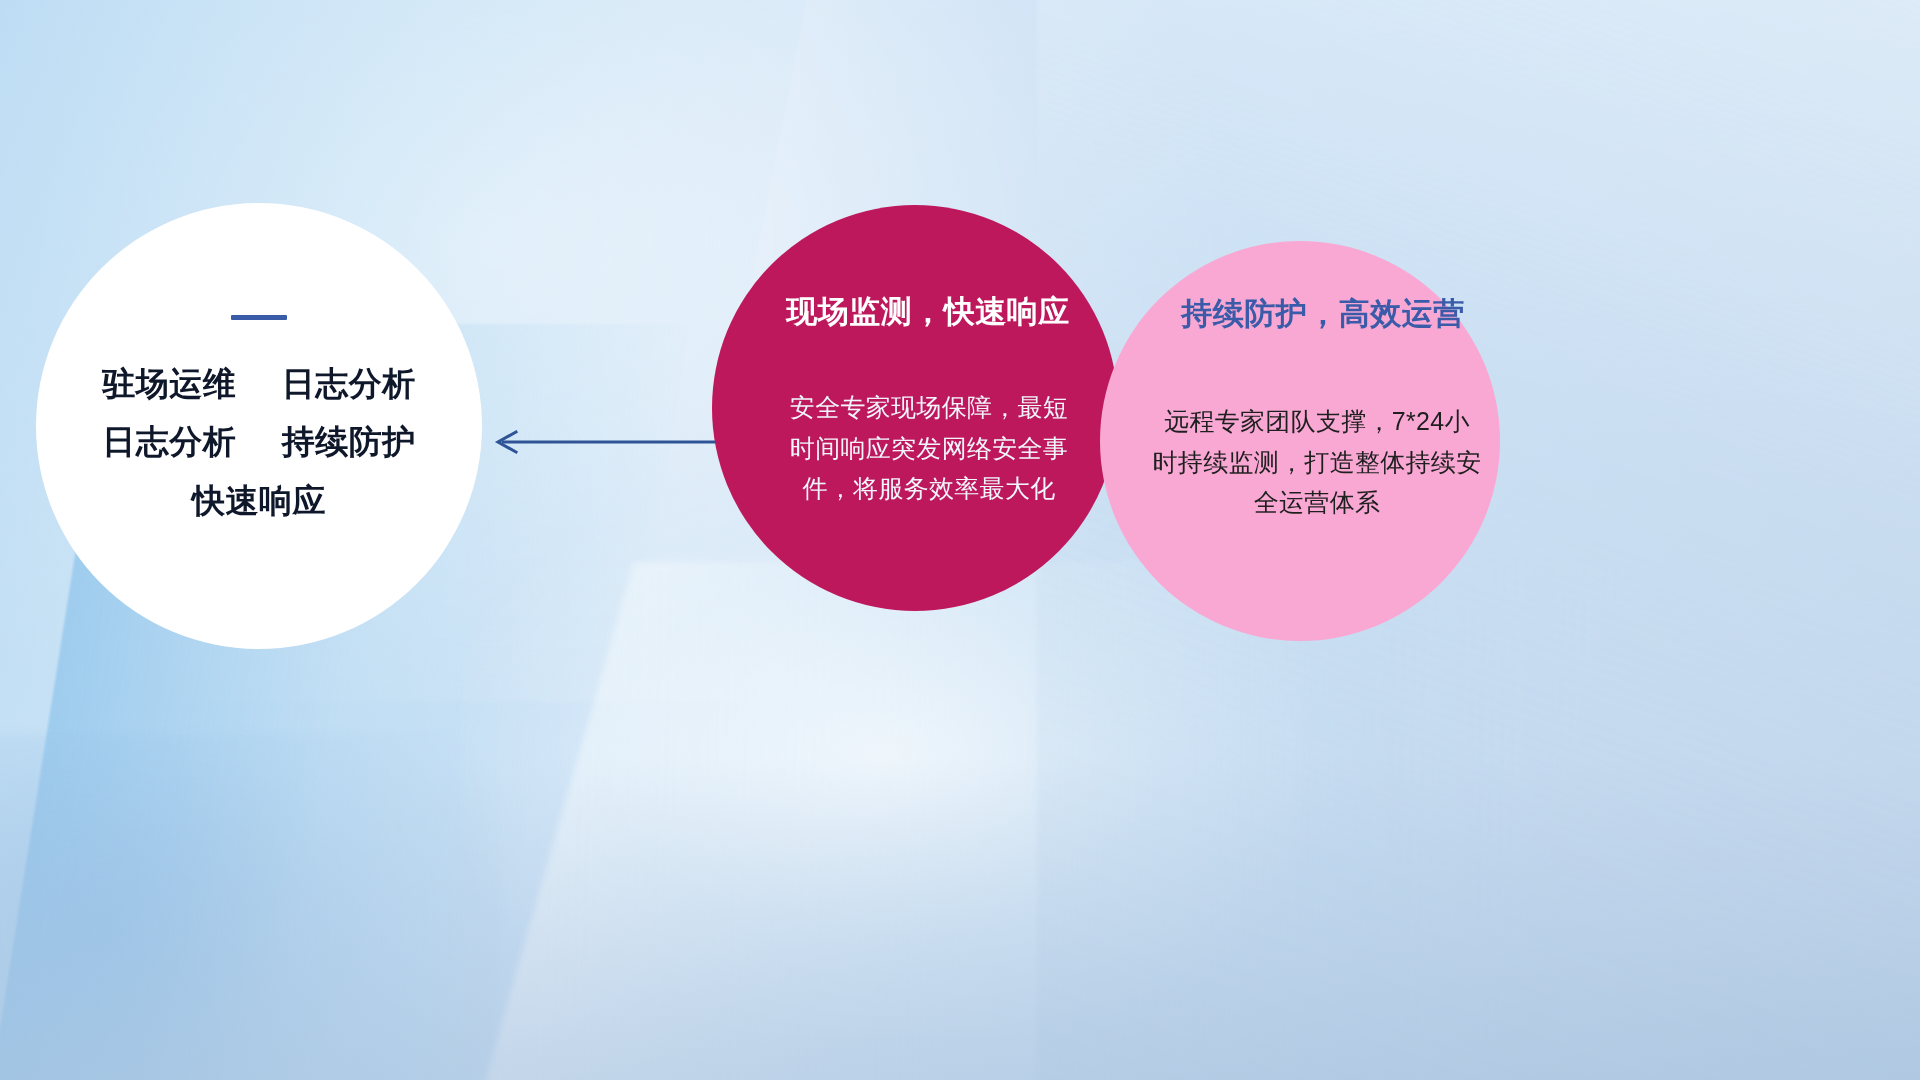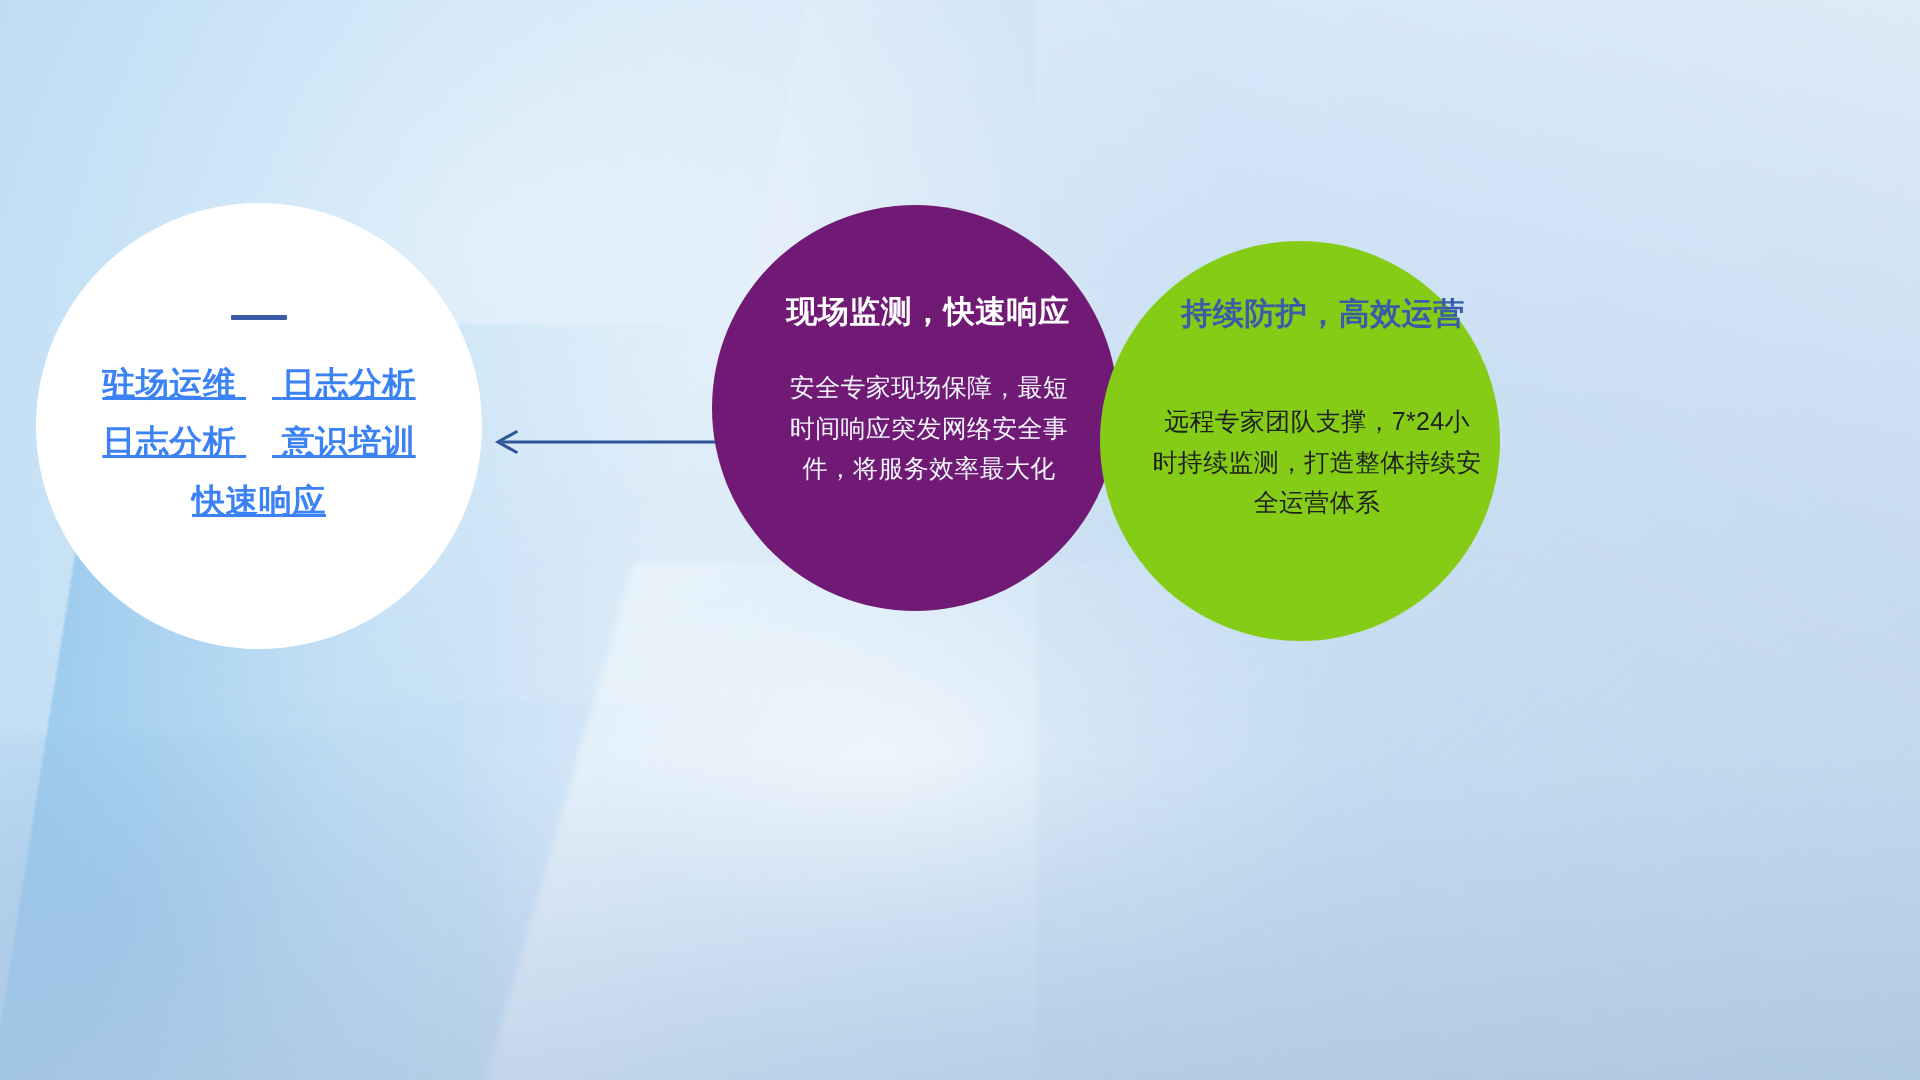--- a/index.html
+++ b/index.html
@@ -164,42 +164,42 @@
   }
   .left-lines {
     display: flex;
     flex-direction: column;
     align-items: center;
     gap: 22px;
   }
   .left-line {
     font-size: 33px;
     font-weight: 700;
-    color: #3b82f6;
+    color: #0f172a;
     letter-spacing: 0.5px;
     white-space: nowrap;
     line-height: 1.1;
-    text-decoration: underline;
   }
   .left-line .gap {
     display: inline-block;
     width: 26px;
   }
 
   .circle-mid {
     left: 712px;
     top: 205px;
     width: 406px;
     height: 406px;
-    background: #701a75;
+    background: #be185d;
     z-index: 2;
     display: flex;
     flex-direction: column;
     align-items: center;
     padding-top: 86px;
+    gap: 20px;
   }
   .circle-mid .c-title {
     font-size: 31px;
     font-weight: 700;
     color: #ffffff;
     white-space: nowrap;
     letter-spacing: 0.5px;
     margin-left: 26px;
   }
   .circle-mid .c-body {
@@ -211,21 +211,21 @@
     color: #f2f5fb;
     text-align: center;
     letter-spacing: 0.3px;
   }
 
   .circle-right {
     left: 1100px;
     top: 241px;
     width: 400px;
     height: 400px;
-    background: #84cc16;
+    background: #f9a8d4;
     z-index: 3;
     display: flex;
     flex-direction: column;
     align-items: center;
     padding-top: 52px;
   }
   .circle-right .c-title {
     font-size: 31px;
     font-weight: 700;
     color: #3a5ba8;
@@ -279,21 +279,21 @@
     <div class="left-dash"></div>
     <div class="left-lines">
       <div class="left-line">
         <span>驻场运维</span>
         <span class="gap"></span>
         <span>日志分析</span>
       </div>
       <div class="left-line">
         <span>日志分析</span>
         <span class="gap"></span>
-        <span>意识培训</span>
+        <span>持续防护</span>
       </div>
       <div class="left-line">
         <span>快速响应</span>
       </div>
     </div>
   </div>
 
   <div class="circle circle-mid">
     <div class="c-title">现场监测，快速响应</div>
     <div class="c-body">安全专家现场保障，最短时间响应突发网络安全事件，将服务效率最大化</div>

